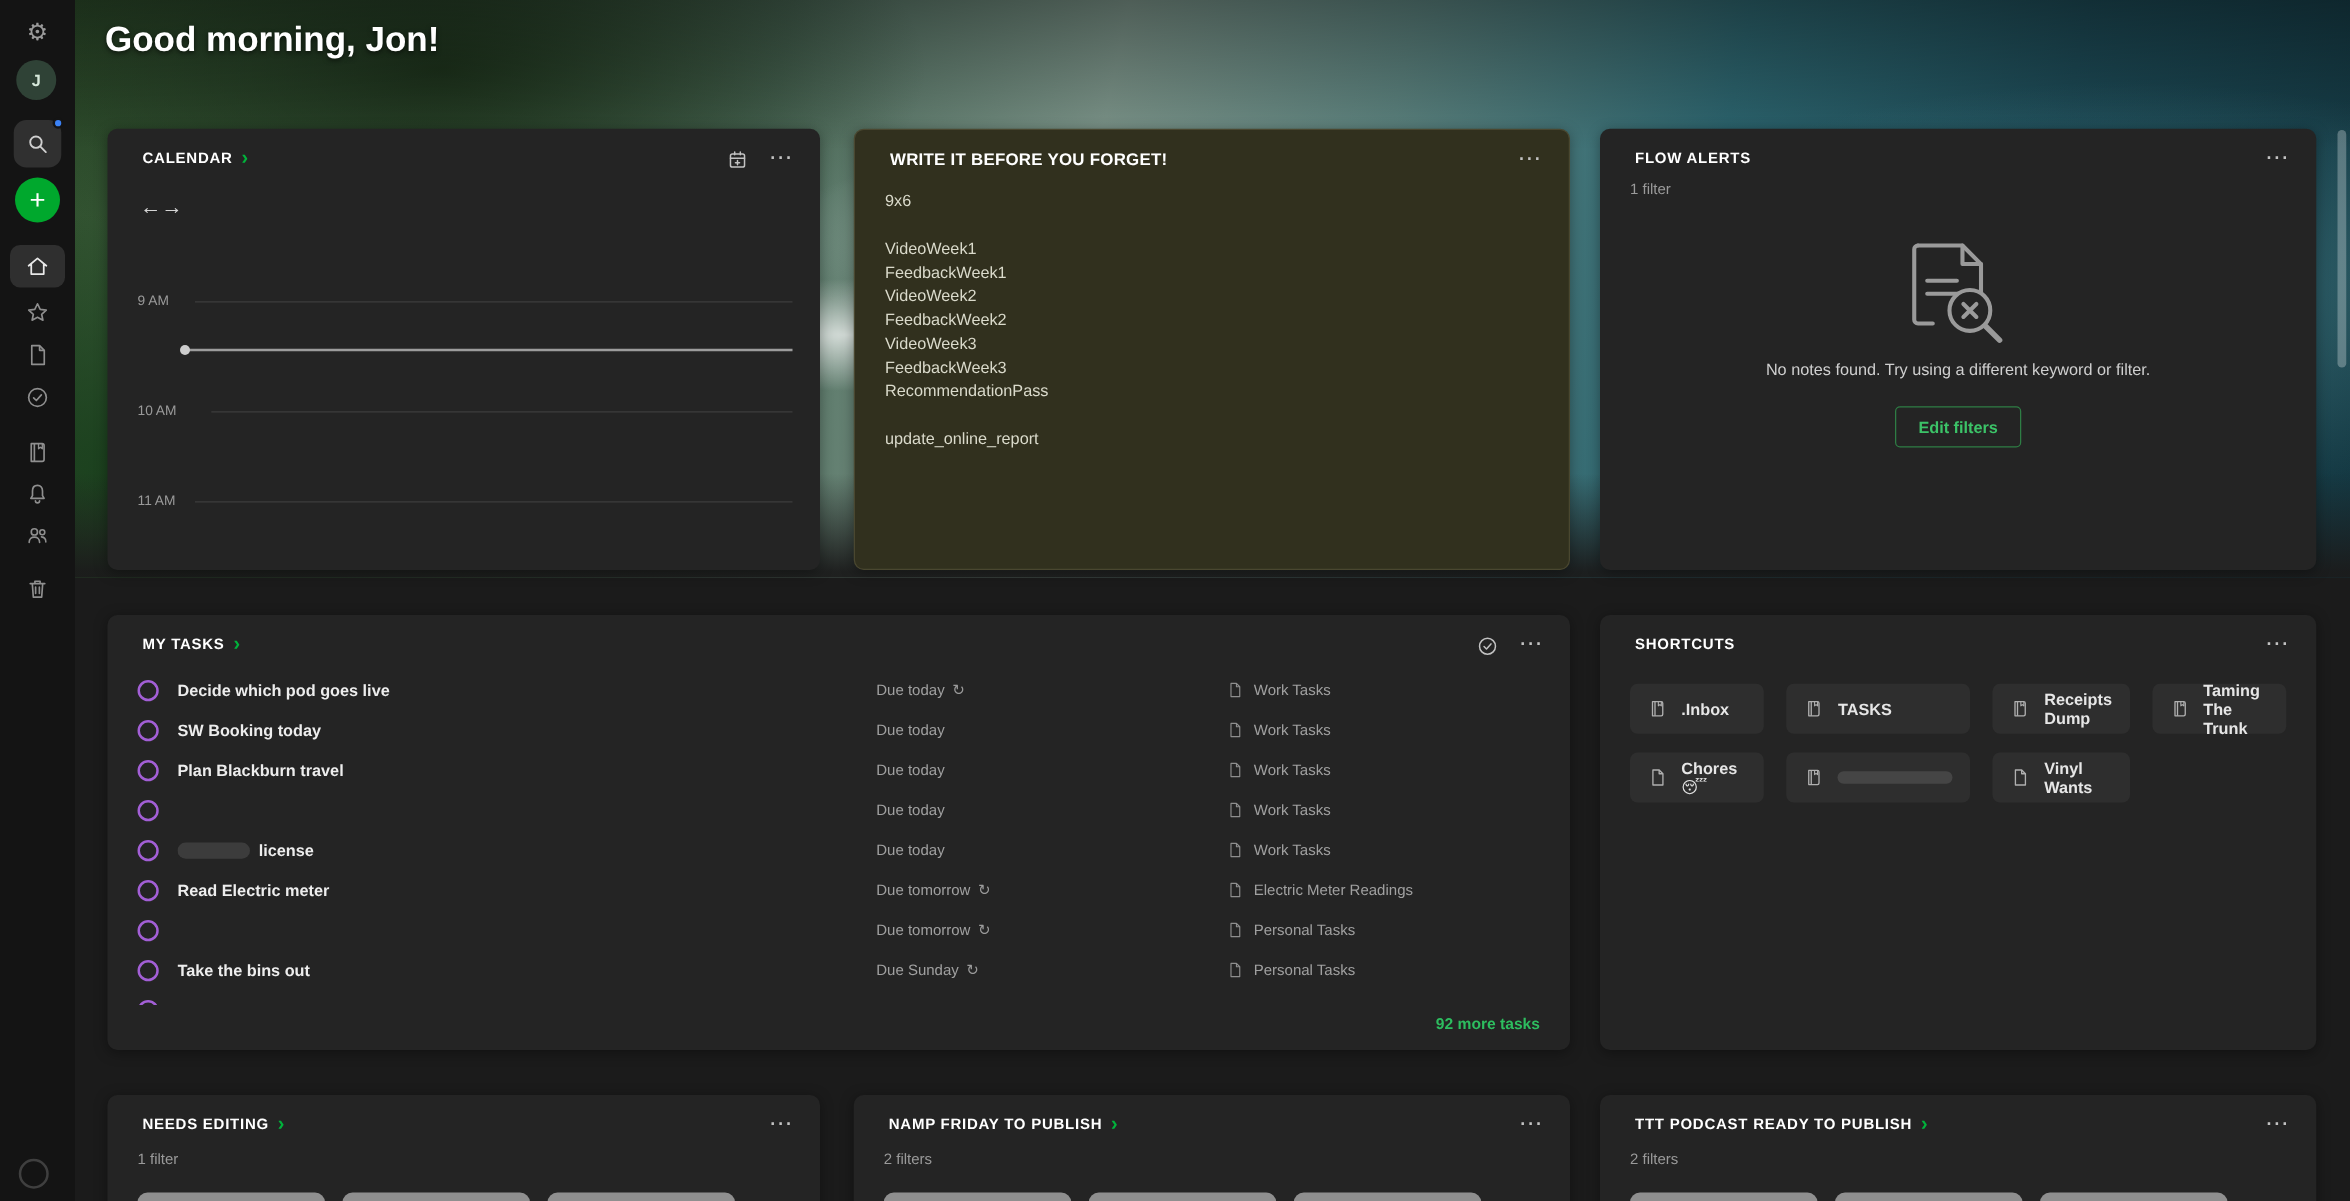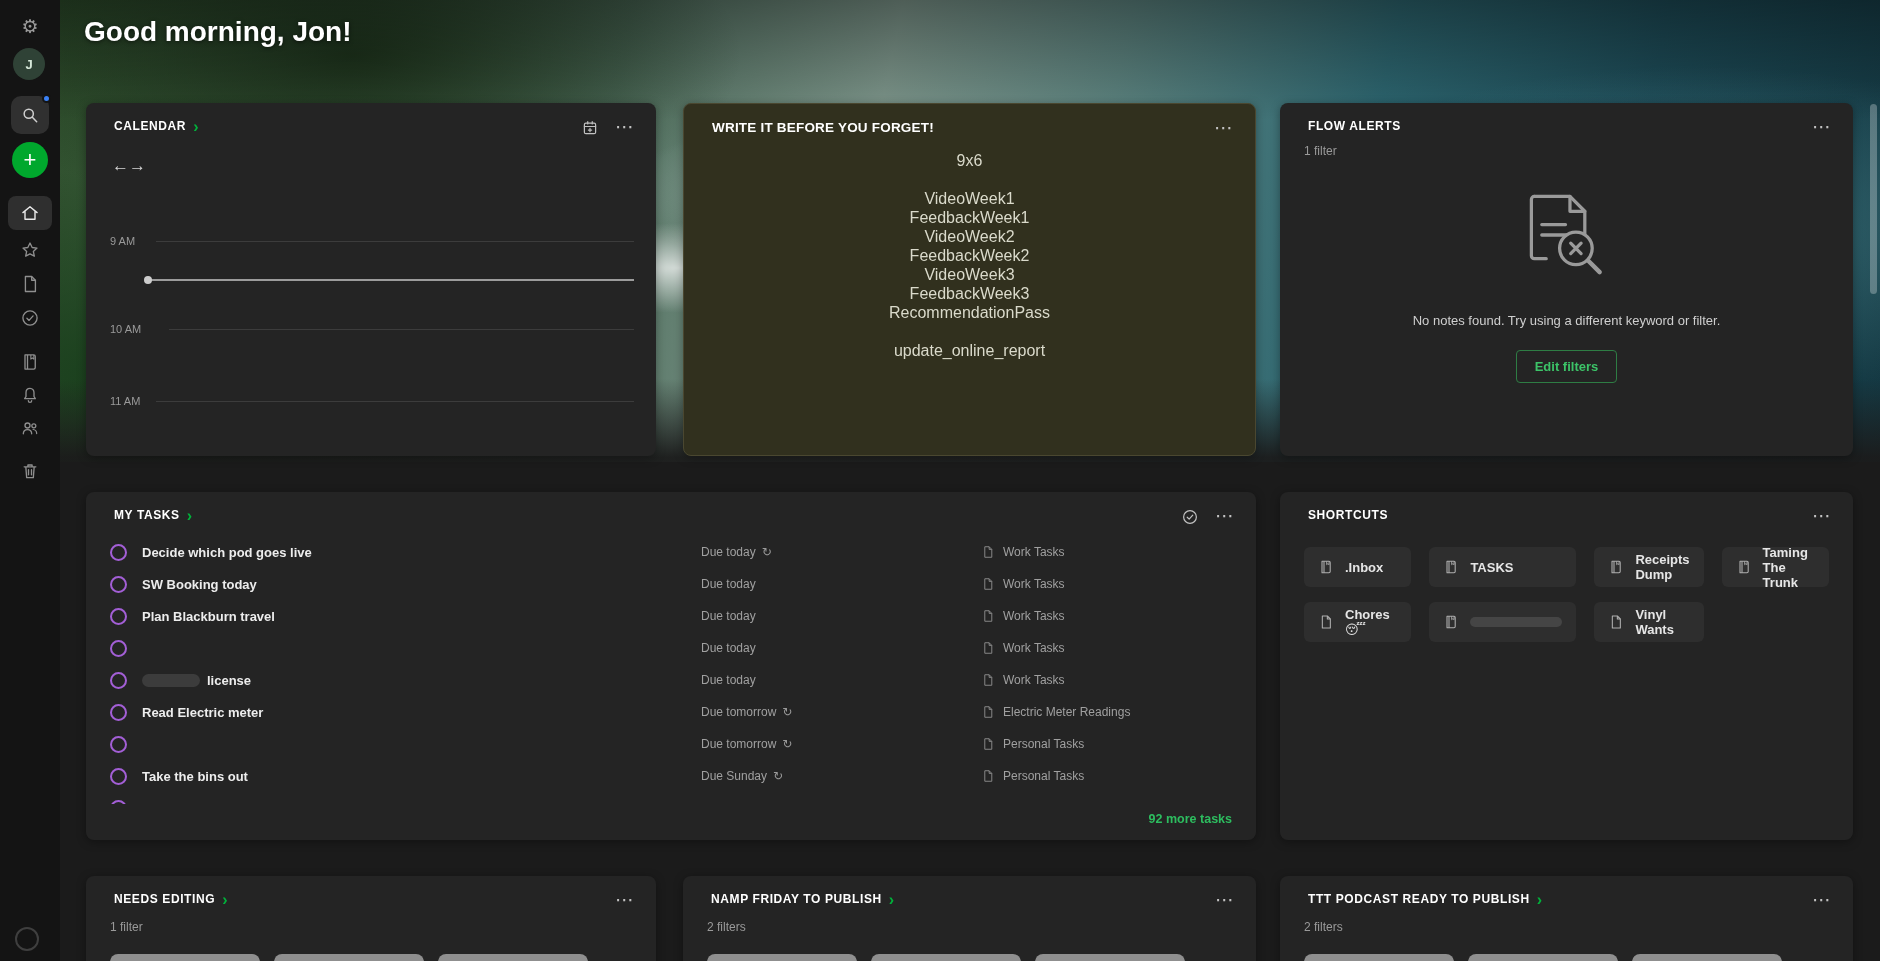--- a/index.html
+++ b/index.html
@@ -82,26 +82,26 @@
   .hour { position:absolute; left:0; right:0; display:flex; align-items:center; height:20px; }
   .hour .hlabel { font-size:11px; color:#9a9a9a; width:46px; flex:0 0 auto; }
   .hour .hline { flex:1; height:1px; background:#3c3c3c; }
   .h0 { top:128px; } .h1 { top:216px;gap:13px; } .h2 { top:288px; }
   .nowline { position:absolute; left:38px; right:0; top:176px; height:2px; background:#9c9c9c; }
   .nowline::before { content:''; position:absolute; left:-4px; top:-3px; width:8px; height:8px;
     border-radius:50%; background:#cdcdcd; }
 
   
   .note-body { padding:8px 24px; }
-  .note-line { font-size:16px; line-height:19px; min-height:19px; color:#dadacb; white-space:pre;text-align:center; }
+  .note-line { font-size:13px; line-height:19px; min-height:19px; color:#dadacb; white-space:pre; }
 
   
   .flow-sub { padding:2px 24px 0; font-size:12px; color:#9a9a9a; }
   .flow-center { position:absolute; left:0; right:0; top:86px; text-align:center; }
-  .flow-msg { margin-top:28px; font-size:13px; color:#cfcfcf; }
+  .flow-msg { margin-top:2px; font-size:13px; color:#cfcfcf; }
   .btn-green { margin-top:22px; background:transparent; border:1px solid #2e7d44; color:#3cc368;
     font-size:13px; font-weight:700; padding:8px 18px; border-radius:4px; cursor:pointer; font-family:inherit; }
 
   
   .t-rows { position:absolute; left:0; right:0; top:44px; height:268px; overflow:hidden; }
   .t-row { display:flex; align-items:center; height:32px; padding:0 24px; }
   .t-check { width:17px; height:17px; border:2px solid #a35fd6; border-radius:50%;
     flex:0 0 auto; margin-right:15px; cursor:pointer; }
   .t-title { width:559px; flex:0 0 auto; font-size:13px; font-weight:700; color:#ededed;
     white-space:nowrap; overflow:hidden; }

